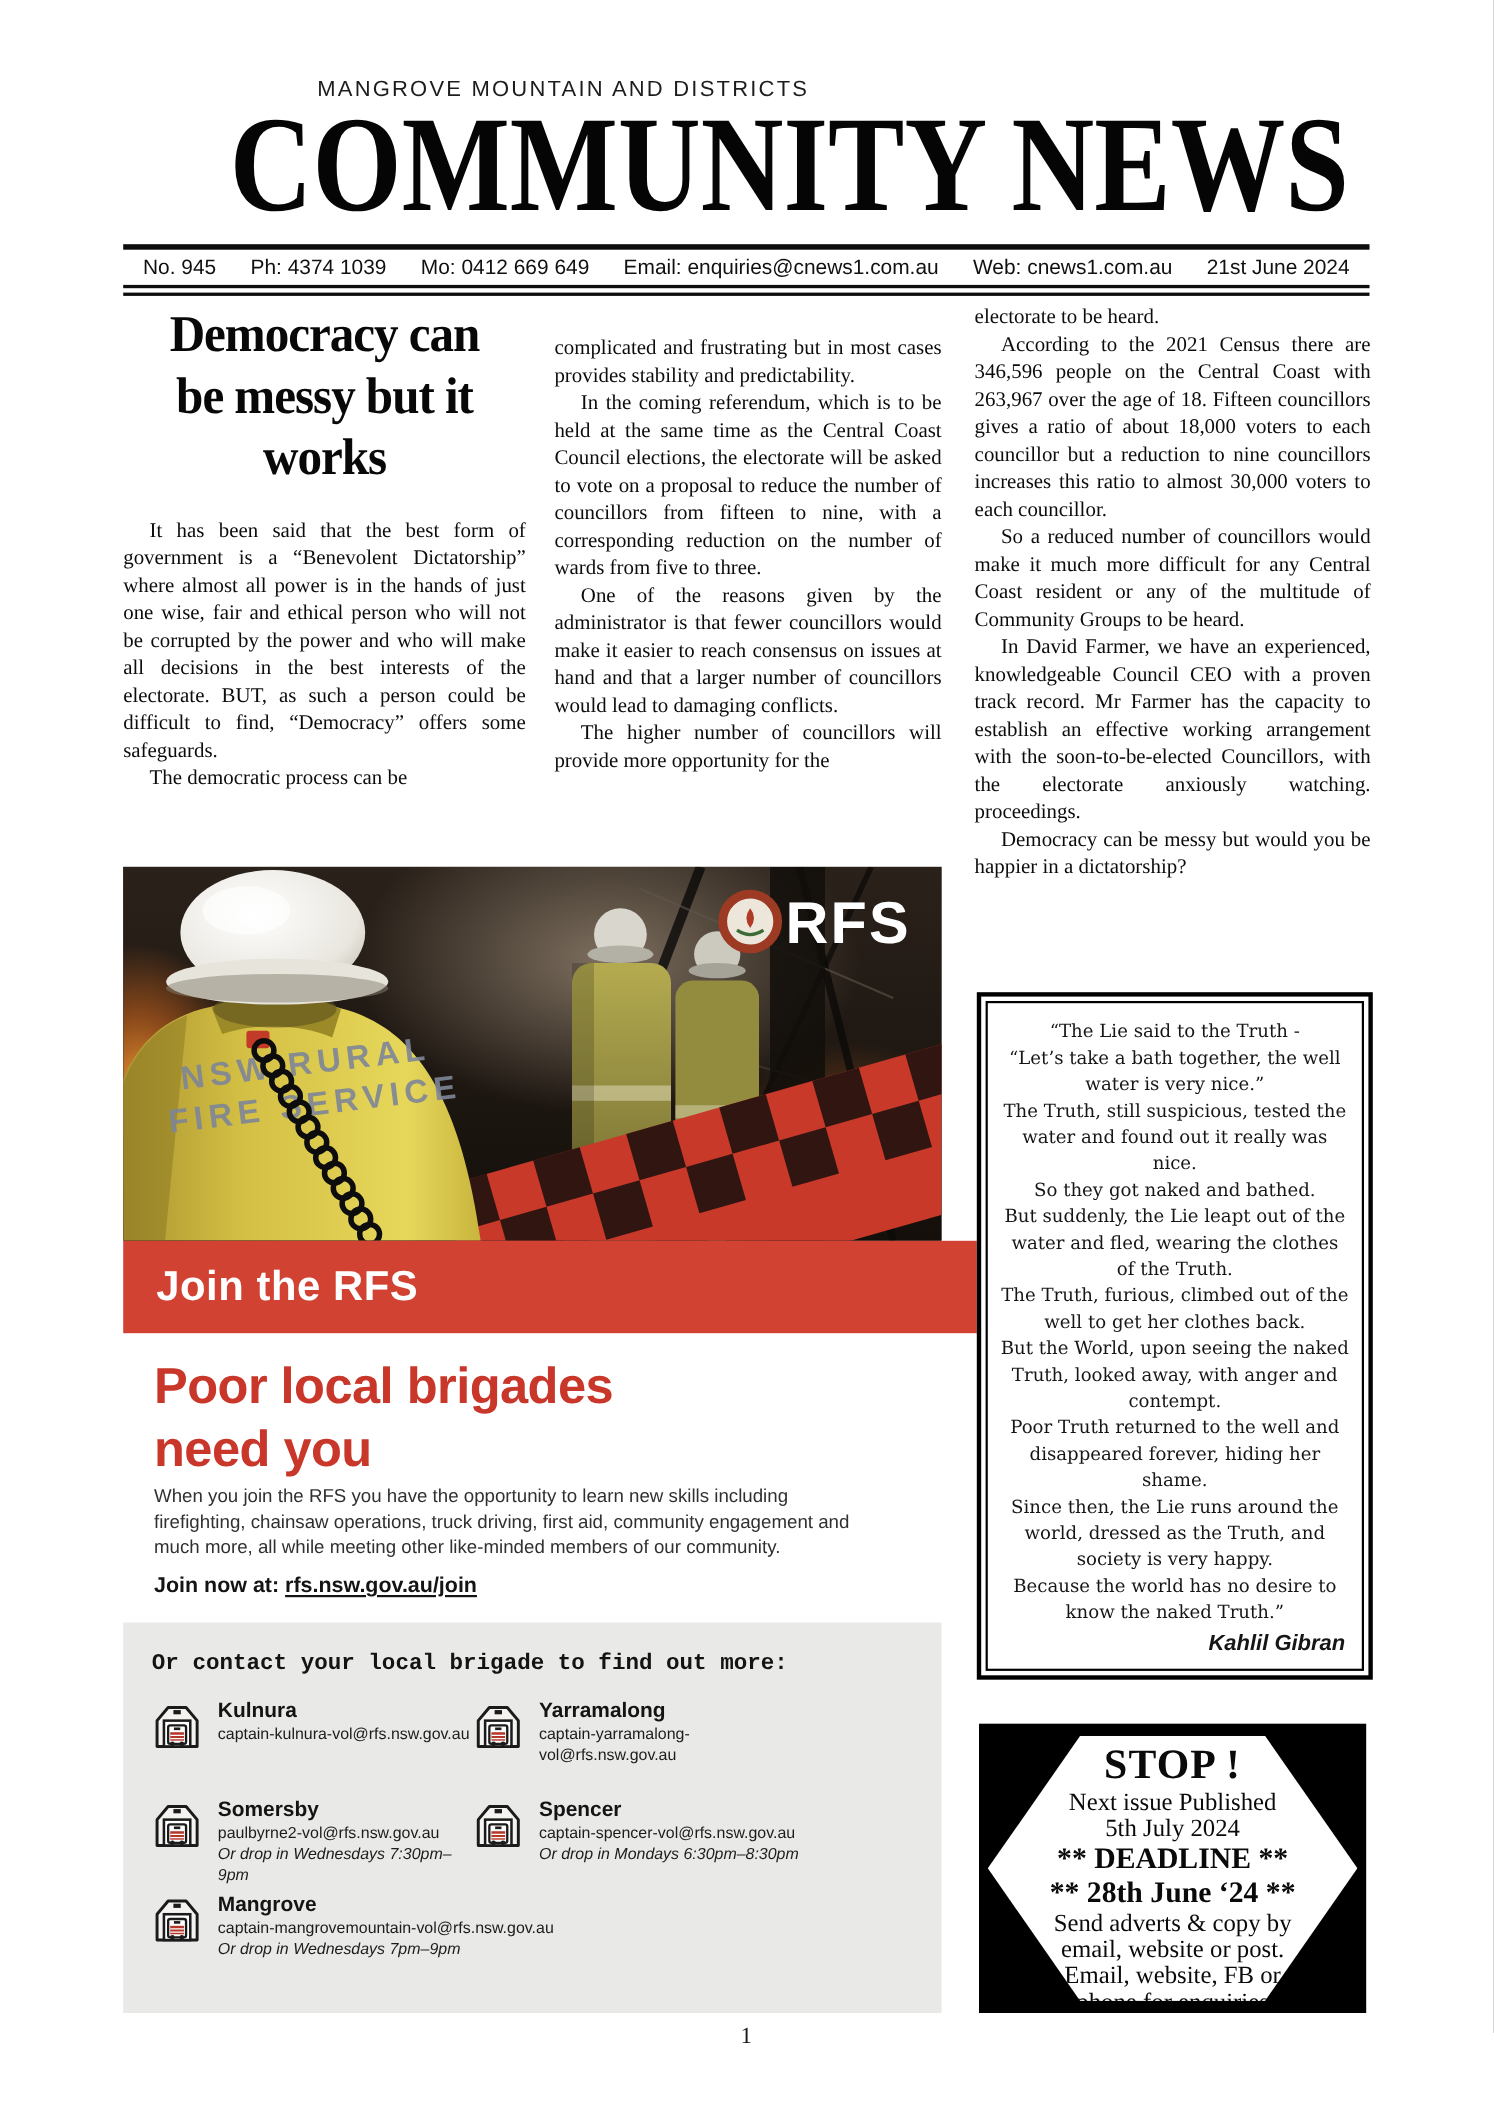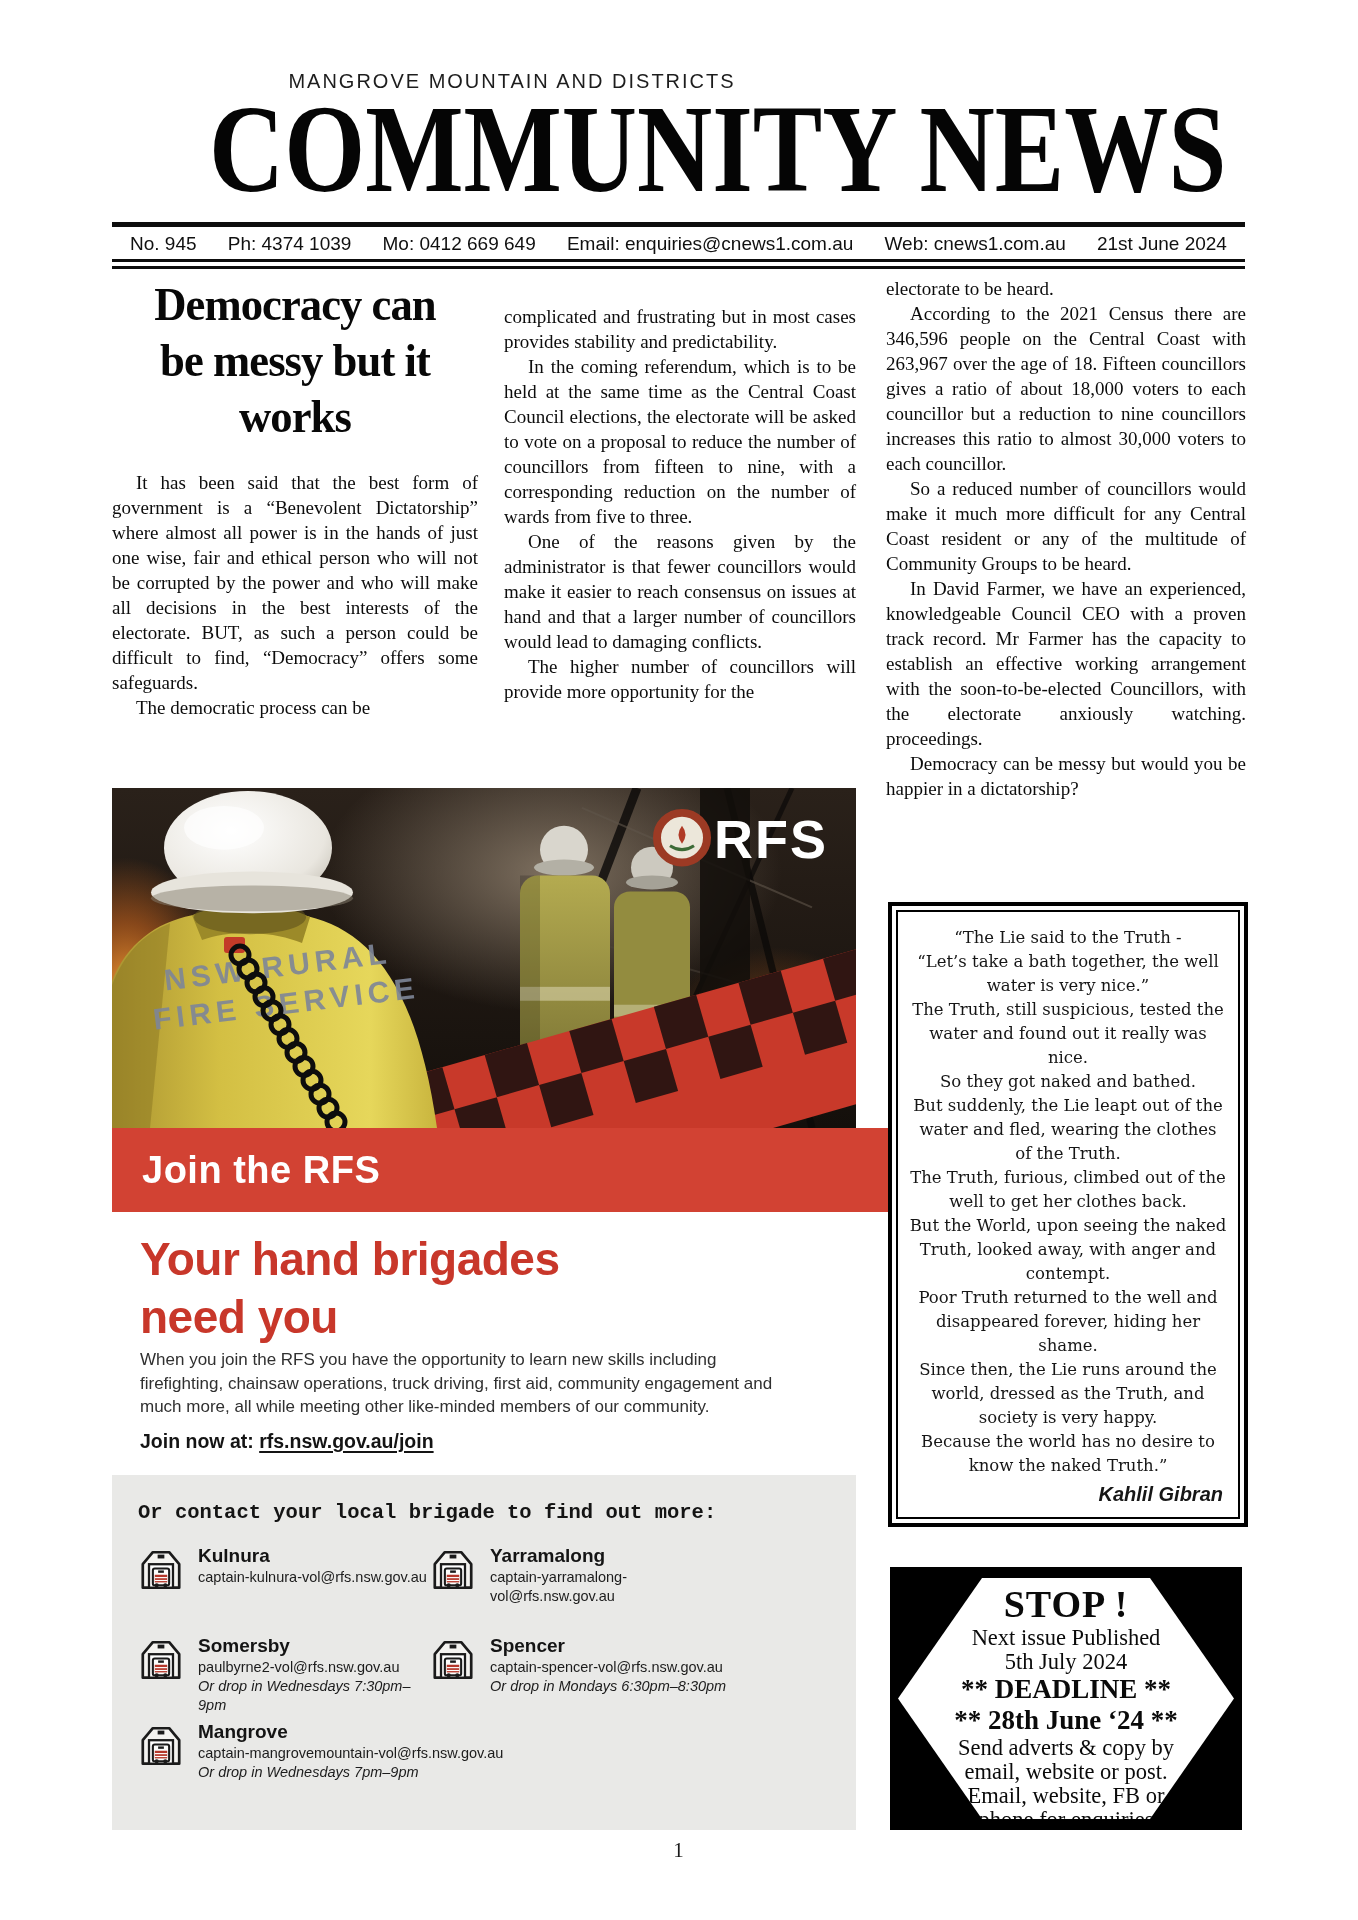--- a/index.html
+++ b/index.html
@@ -242,21 +242,21 @@
       </g>
       <text x="602" y="70" font-family="Liberation Sans, sans-serif" font-weight="bold" font-size="54" fill="#ffffff" style="letter-spacing:2px">RFS</text>
     </svg>
   </div>
 
   <div class="abs banner">
     <div>Join the RFS</div>
   </div>
 
   <div class="abs promo-h">
-    <div>Your hand brigades</div>
+    <div>Poor local brigades</div>
     <div>need you</div>
   </div>
   <div class="abs promo-b">When you join the RFS you have the opportunity to learn new skills including firefighting, chainsaw operations, truck driving, first aid, community engagement and much more, all while meeting other like-minded members of our community.</div>
   <div class="abs joinline">
     <span>Join now at: </span><a href="#">rfs.nsw.gov.au/join</a>
   </div>
 
   <div class="abs graybox">
     <div class="contact-h">Or contact your local brigade to find out more:</div>
 

